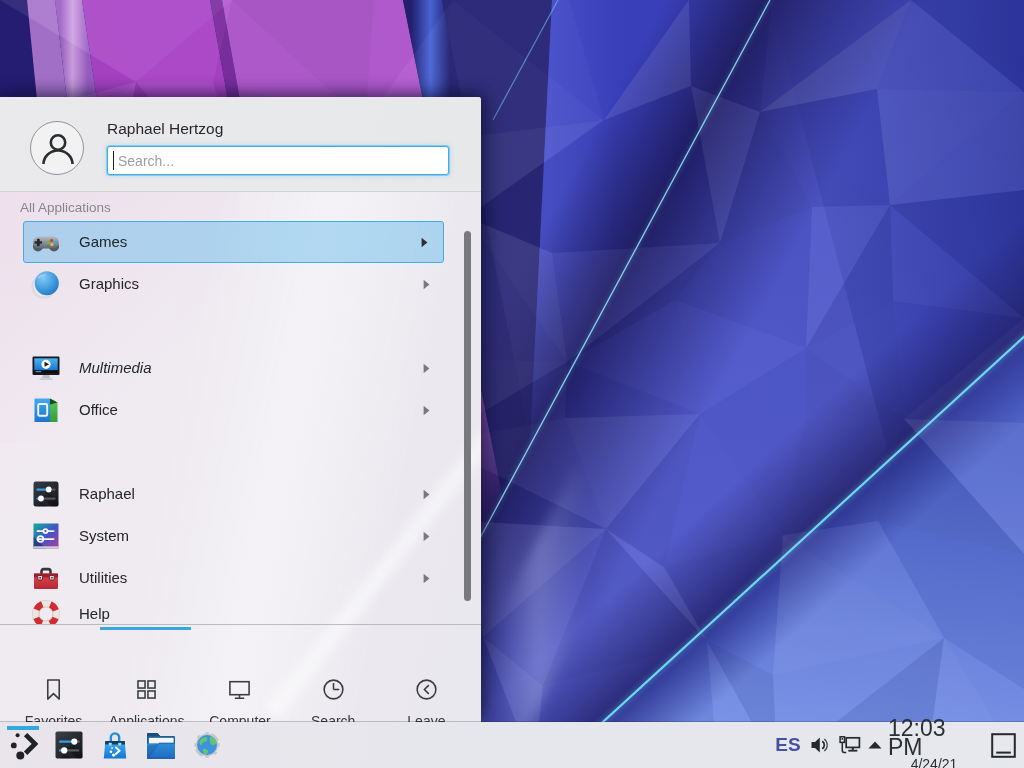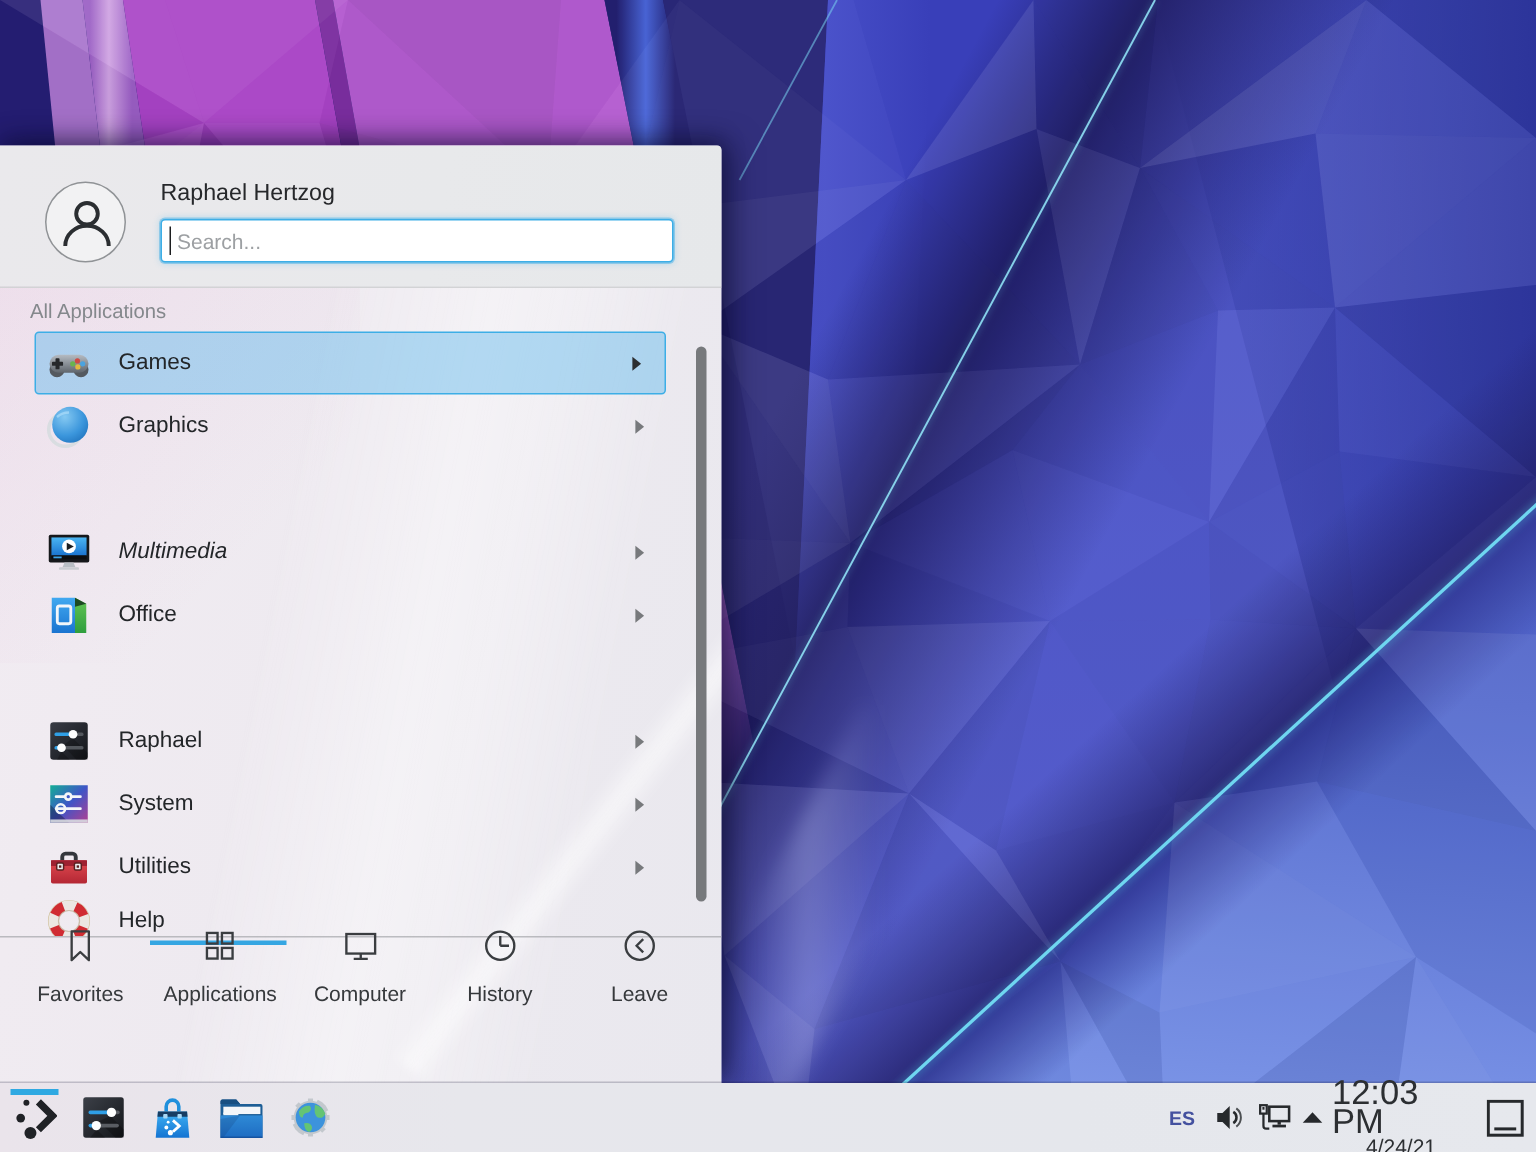--- a/index.html
+++ b/index.html
@@ -65,40 +65,40 @@
   .app-arrow { position:absolute; right:14px; top:15.5px; width:7px; height:11px; color:#77797c; }
   .app-row.selected .app-arrow { color:#2c2e30; right:15px; top:14.5px; }
   .app-arrow svg { display:block; }
   .app-row:last-child .app-arrow { display:none; }
 
   #scrollbar { position:absolute; left:464px; top:134px; width:7px; height:370px; border-radius:3.5px; background:#77797c; }
 
   #list-separator { position:absolute; left:0; top:527px; width:481px; height:1px; background:#a8aaad; opacity:.75; }
   #tab-indicator { position:absolute; left:100px; top:529.5px; width:90.5px; height:3.2px; background:#35a6e2; }
 
-  #tab-bar { position:absolute; left:7px; top:509px; width:466px; height:88px; display:flex; }
+  #tab-bar { position:absolute; left:7px; top:568px; width:466px; height:88px; display:flex;justify-content:flex-end; }
   .tab { flex:1 1 0; position:relative; text-align:center; }
   .tab-icon { display:block; margin:12px auto 0; width:25px; height:25px; color:#3a3d40; }
   .tab-label { display:block; margin-top:11px; font-size:14px; color:#36393c; }
 
   
   #panel {
     position:absolute; left:0; top:722px; width:1024px; height:46px;
     background:linear-gradient(90deg,#eae4eb 0%,#e7e7ec 30%,#e5e7ec 70%,#e6e8ed 100%);
     box-shadow:0 -1px 0 rgba(20,20,50,.22);
   }
   #launcher-button { position:absolute; left:0; top:0; width:46px; height:46px; }
   #launcher-active-bar { position:absolute; left:7px; top:4px; width:32px; height:3.5px; background:#2fa9e2; }
   #launcher-button .kali { position:absolute; left:8px; top:9px; width:30px; height:30px; }
   #task-icons { position:absolute; left:46px; top:0; height:46px; display:flex; }
   .task { width:46px; height:46px; position:relative; }
 
   #tray { position:absolute; right:0; top:0; height:46px; }
   .tray-item { position:absolute; top:0; height:46px; display:flex; align-items:center; justify-content:center; }
-  #tray-kbd   { width:30px; right:221px; font-size:13px; font-weight:bold; color:#44519f; }
+  #tray-kbd   { width:30px; right:221px; font-size:19px; font-weight:bold; color:#44519f; }
   #tray-volume  { width:24px; right:192px; }
   #tray-network { width:26px; right:161px; }
   #tray-caret   { width:20px; right:139px; }
   #tray-clock   { width:92px; right:44px; flex-direction:column; justify-content:center; }
   #clock-time { font-size:23px; color:#2c2f32; line-height:19px; }
   #clock-date { font-size:14px; color:#2c2f32; line-height:14px; margin-top:0; }
   #show-desktop { width:27px; right:7px; }
 </style>
 </head>
 <body>
@@ -548,21 +548,21 @@
               <path d="M7.5 20.4 h9"></path>
  </svg></span>
           <span class="tab-label">Computer</span>
         </div>
         <div class="tab">
           <span class="tab-icon"><svg width="25" height="25" viewBox="0 0 24 24" fill="none" stroke="currentColor" stroke-width="1.5">
    <circle cx="12" cy="12" r="9"></circle>
               <path d="M12 12 V5.8"></path>
               <path d="M12 12 h5.6"></path>
  </svg></span>
-          <span class="tab-label">History</span>
+          <span class="tab-label">Search</span>
         </div>
         <div class="tab">
           <span class="tab-icon"><svg width="25" height="25" viewBox="0 0 24 24" fill="none" stroke="currentColor" stroke-width="1.5">
    <circle cx="12" cy="12" r="9"></circle>
               <path d="M14.2 7.8 L10 12 l4.2 4.2"></path>
  </svg></span>
           <span class="tab-label">Leave</span>
         </div>
       </div>
   </div>

